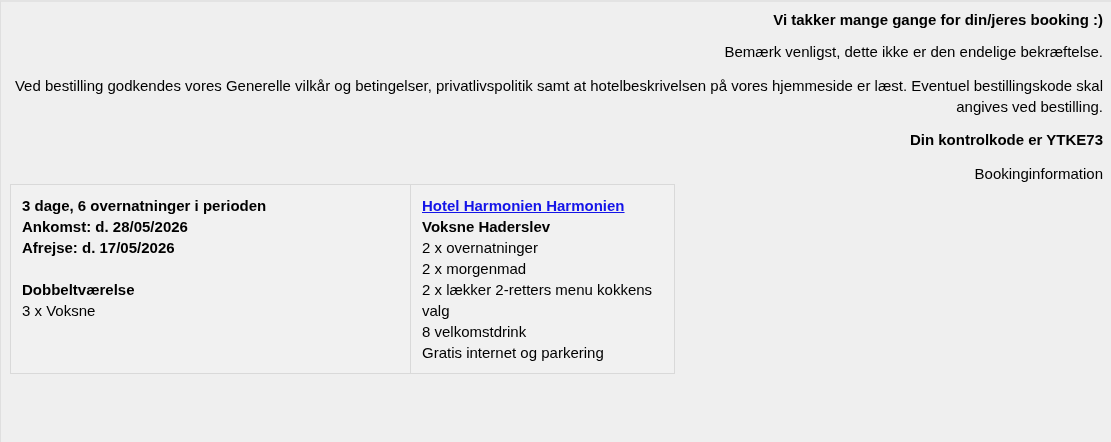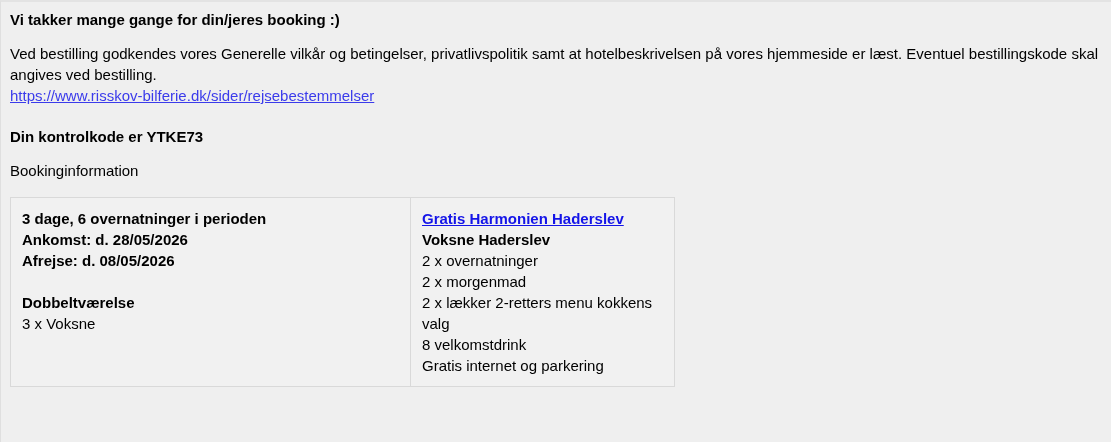--- a/index.html
+++ b/index.html
@@ -10,24 +10,24 @@
     border-top: 2px solid #e3e3e3;
     border-left: 1px solid #dfdfdf;
     box-sizing: border-box;
     overflow: hidden;
     font-family: "Liberation Sans", sans-serif;
     font-size: 15px;
     line-height: 21px;
     color: #000000;
   }
   .page { padding: 7px 8px 0 9px; }
-  .block { margin: 0 0 13px 0; }
+  .block { margin: 0 0 13px 0; text-align: right; }
   .bold { font-weight: bold; }
   .title { font-weight: bold; margin-bottom: 11px; }
-  .tight { margin-bottom: 20px; }
+  .tight { margin-bottom: 12px; }
   a { text-decoration: underline; cursor: pointer; }
   .url-link { color: var(--link-url, #3b3beb); }
   .hotel-link { color: var(--link-hotel, #1414e8); font-weight: bold; }
   .line { min-height: 21px; }
   table.booking-table {
     border-collapse: collapse;
     margin: 0;
   }
   table.booking-table td {
     border: 1px solid #d9d9d9;
@@ -39,48 +39,46 @@
   td.cell-right { width: 241px; }
 </style>
 </head>
 <body style="background: rgb(239, 239, 239);">
 
 <div class="page">
 
   <p class="block title">Vi takker mange gange for din/jeres booking :)</p>
 
   <div class="block">
+    <div class="line">Bemærk venligst, dette ikke er den endelige bekræftelse.</div>
   </div>
 
   <div class="block tight">
     <div>Ved bestilling godkendes vores Generelle vilkår og betingelser, privatlivspolitik samt at hotelbeskrivelsen på vores hjemmeside er læst. Eventuel bestillingskode skal angives ved bestilling.</div>
-    <div class="line">
-      <a class="url-link" href="#">https://www.risskov-bilferie.dk/sider/rejsebestemmelser</a>
-    </div>
   </div>
 
 
   <p class="block bold">Din kontrolkode er YTKE73</p>
 
-  <p class="block" style="margin-bottom:16px">Bookinginformation</p>
+  <p class="block" style="margin-bottom:0">Bookinginformation</p>
 
   <table class="booking-table">
     <tbody>
         <tr>
       <td class="cell-left">
         <div class="line bold">3 dage, 6 overnatninger i perioden</div>
         <div class="line bold">Ankomst: d. 28/05/2026</div>
-        <div class="line bold">Afrejse: d. 08/05/2026</div>
+        <div class="line bold">Afrejse: d. 17/05/2026</div>
         <div class="line">&nbsp;</div>
         <div class="line bold">Dobbeltværelse</div>
         <div class="line">3 x Voksne</div>
       </td>
       <td class="cell-right">
         <div class="line">
-          <a class="hotel-link" href="#">Gratis Harmonien Haderslev</a>
+          <a class="hotel-link" href="#">Hotel Harmonien Harmonien</a>
         </div>
         <div class="line bold">Voksne Haderslev</div>
         <div class="line">2 x overnatninger</div>
         <div class="line">2 x morgenmad</div>
         <div class="line">2 x lækker 2-retters menu kokkens valg</div>
         <div class="line">8 velkomstdrink</div>
         <div class="line">Gratis internet og parkering</div>
       </td>
     </tr>
   </tbody>

